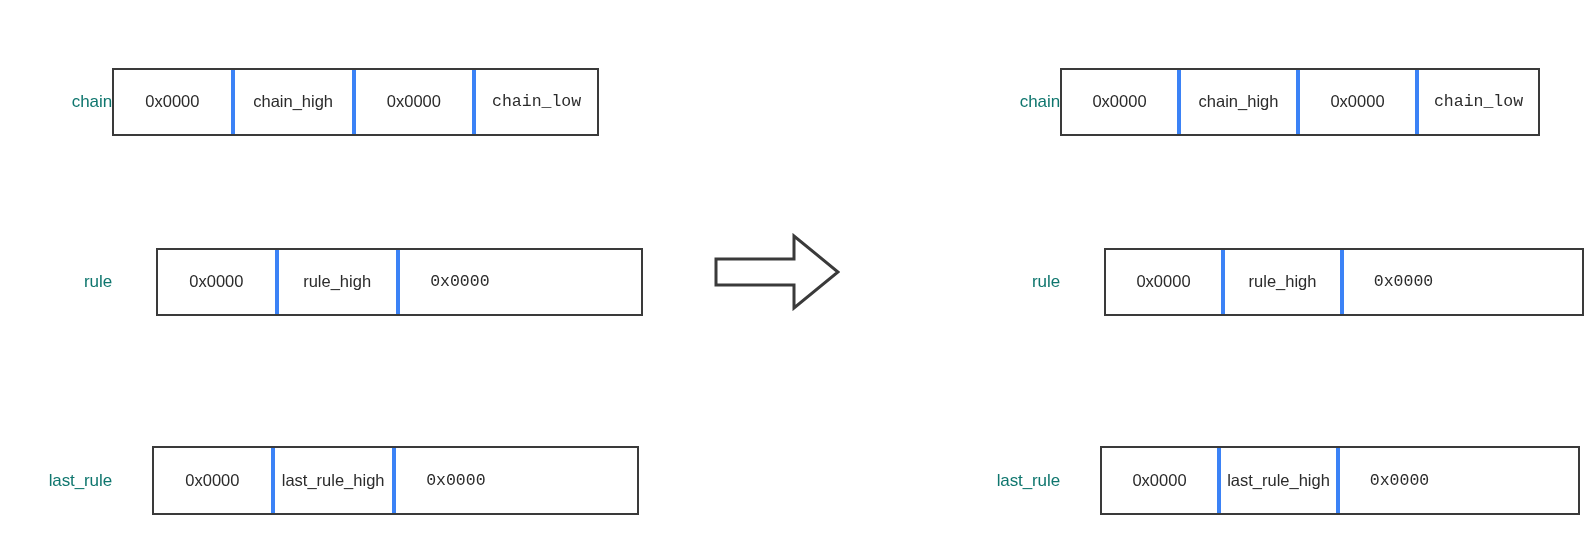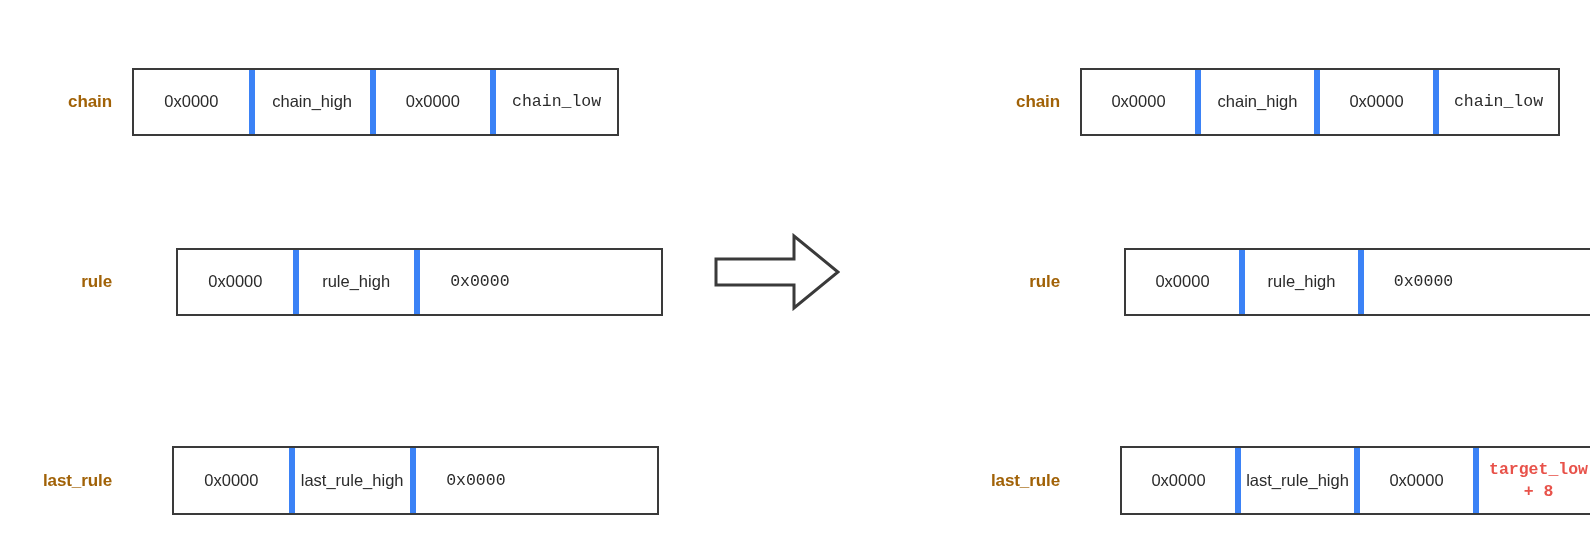--- a/index.html
+++ b/index.html
@@ -24,38 +24,38 @@
 
   
   .struct-row {
     position: absolute;
     display: flex;
     align-items: center;
   }
 
   .row-label {
     font-size: 17px;
-    font-weight: 700;
-    color: #a16207;
+    font-weight: 400;
+    color: #0f766e;
     text-align: right;
-    padding-right: 20px;
+    padding-right: 0;
     white-space: nowrap;
     letter-spacing: -0.1px;
   }
 
   .cells {
     display: flex;
     border: 2px solid #3a3a3a;
     box-sizing: border-box;
     background: #ffffff;
   }
 
   .cell {
     box-sizing: border-box;
-    border-right: 6px solid #3b82f6;
+    border-right: 4px solid #3b82f6;
     display: flex;
     align-items: center;
     justify-content: center;
     text-align: center;
     font-size: 16.5px;
     color: #2b2b2b;
     line-height: 1.28;
     padding: 2px 4px;
     word-break: break-all;
     overflow-wrap: anywhere;
@@ -170,18 +170,17 @@
       <div class="cell">0x0000</div>
     </div>
   </div>
 
   <div class="struct-row group-right r3">
     <div class="row-label">last_rule</div>
     <div class="cells">
       <div class="cell">0x0000</div>
       <div class="cell">last_rule_high</div>
       <div class="cell">0x0000</div>
-      <div class="cell highlight">target_low + 8</div>
     </div>
   </div>
 
 
 </div>
 
 </body></html>

